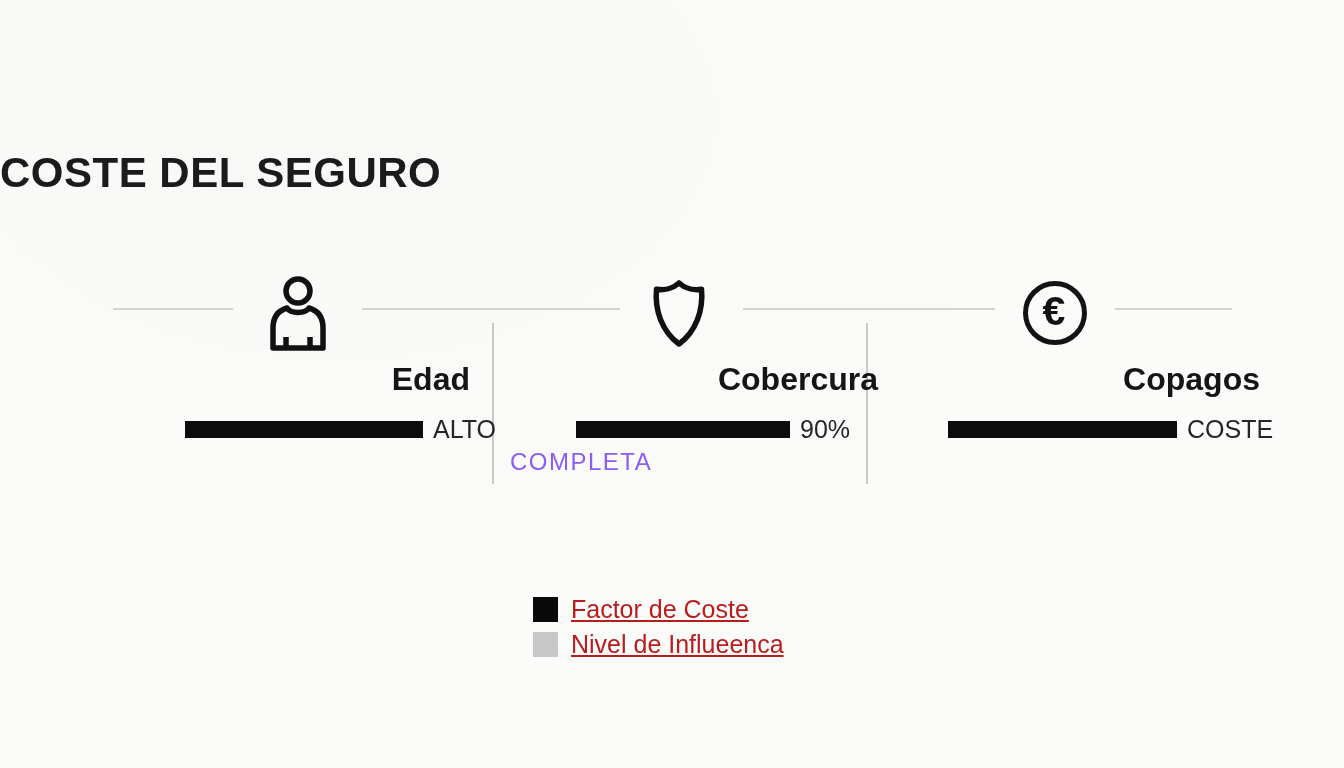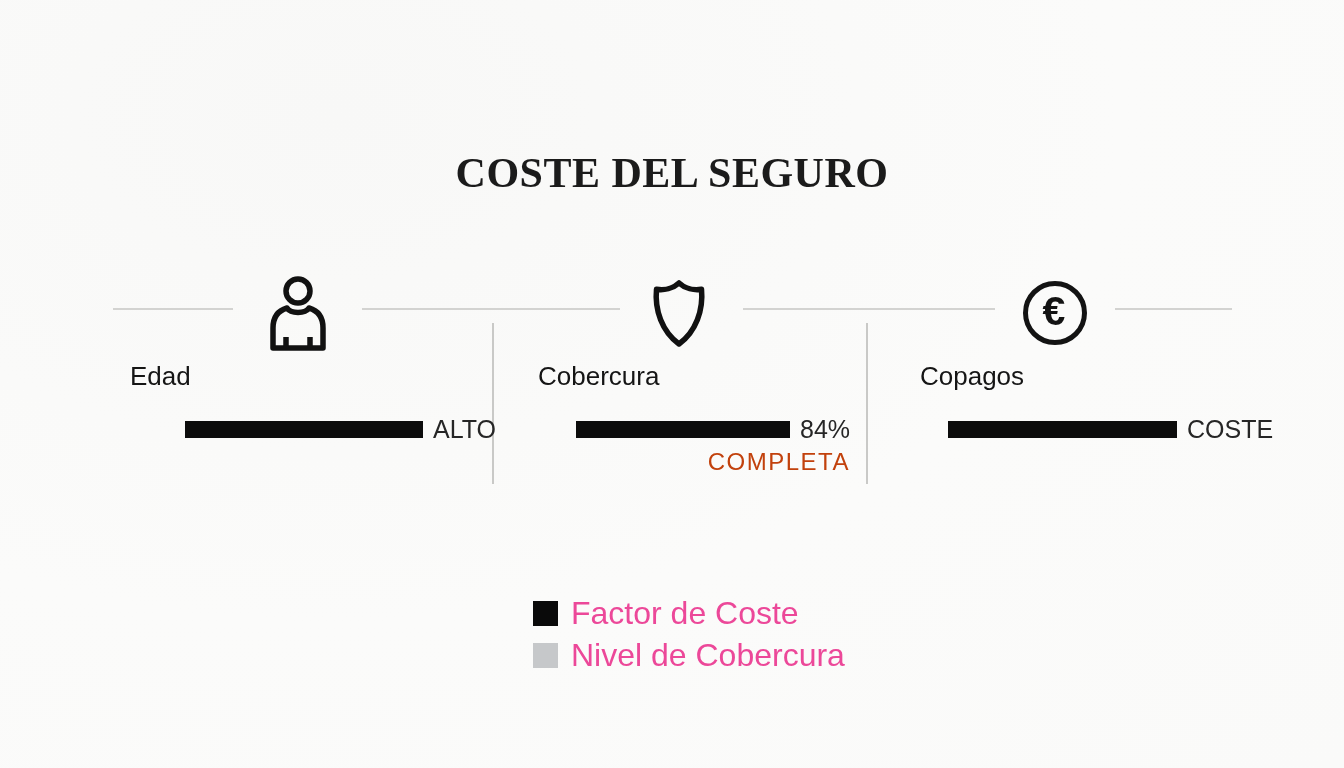--- a/index.html
+++ b/index.html
@@ -4,61 +4,61 @@
 <style>
   html,body{margin:0;padding:0;}
   body{
     width:1344px;height:768px;position:relative;overflow:hidden;
     background:radial-gradient(ellipse at 25% 15%, #f8f8f7 0%, #fbfbfa 55%, #fafaf9 100%);
     font-family:"Liberation Sans", sans-serif;
     -webkit-font-smoothing:antialiased;
   }
   .canvas{position:absolute;inset:0;}
   .title{
-    position:absolute;top:121px;left:0;width:1344px;text-align:center;
-    font-size:42px;font-weight:700;letter-spacing:.5px;color:#1b1b1b;font-family:Liberation Serif, serif;
+    position:absolute;top:121px;left:0;width:1344px;
+    font-size:42px;font-weight:700;letter-spacing:.5px;color:#1b1b1b;
   }
   .hseg{position:absolute;top:308px;height:2px;background:#d3d3d1;}
   .h1{left:113px;width:120px}
   .h2{left:362px;width:258px}
   .h3{left:743px;width:252px}
   .h4{left:1115px;width:117px}
   .vdiv{position:absolute;top:323px;height:161px;width:2px;background:#c9c9c7;}
   .v1{left:492px}
   .v2{left:866px}
   .icon{position:absolute;}
   .icon-person{left:265px;top:276px;}
   .icon-shield{left:648px;top:279px;}
   .icon-euro{
     left:1023px;top:281px;width:64px;height:64px;box-sizing:border-box;
     border:5px solid #131313;border-radius:50%;
     display:flex;align-items:center;justify-content:center;
   }
   .euro-glyph{font-size:41px;font-weight:700;color:#131313;line-height:1;margin-top:-3px;margin-left:-2px;}
   .factor-label{
-    position:absolute;top:361px;width:340px;text-align:left;
-    font-size:26px;font-weight:400;color:#151515;
+    position:absolute;top:361px;width:340px;text-align:right;
+    font-size:32px;font-weight:700;color:#151515;
   }
   .label-1{left:130px}
   .label-2{left:538px}
   .label-3{left:920px}
   .bar-row{position:absolute;top:421px;display:flex;align-items:center;gap:10px;height:17px;padding-left:30px;}
   .row-1{left:155px}
   .row-2{left:546px}
   .row-3{left:918px}
   .bar{height:17px;background:#0c0c0c;}
   .bar-label{font-size:25px;color:#262626;line-height:1;white-space:nowrap;}
   .sub-label{
-    position:absolute;top:448px;left:510px;width:340px;text-align:right;
-    font-size:24px;letter-spacing:1.5px;color:#c2410c;
+    position:absolute;top:448px;left:510px;width:340px;text-align:left;
+    font-size:24px;letter-spacing:1.5px;color:#8b5cf6;
   }
   .legend{position:absolute;left:533px;top:596px;display:flex;flex-direction:column;gap:7px;}
   .legend-row{display:flex;align-items:center;gap:13px;}
   .swatch{width:25px;height:25px;flex:0 0 auto;}
-  .legend-label{font-size:32px;color:#ec4899;line-height:1.1;white-space:nowrap;}
+  .legend-label{font-size:25px;color:#b91c1c;line-height:1.1;white-space:nowrap;text-decoration:underline;}
 </style>
 </head>
 <body>
 
 <div class="canvas">
 
   <h1 class="title">COSTE DEL SEGURO</h1>
 
   <div class="hseg h1"></div>
   <div class="hseg h2"></div>
@@ -89,33 +89,33 @@
   <div class="factor-label label-1">Edad</div>
   <div class="factor-label label-2">Cobercura</div>
   <div class="factor-label label-3">Copagos</div>
 
   <div class="bar-row row-1">
     <div class="bar" style="width: 238px;"></div>
     <span class="bar-label">ALTO</span>
   </div>
   <div class="bar-row row-2">
     <div class="bar" style="width: 214px;"></div>
-    <span class="bar-label">84%</span>
+    <span class="bar-label">90%</span>
   </div>
   <div class="bar-row row-3">
     <div class="bar" style="width: 229px;"></div>
     <span class="bar-label">COSTE</span>
   </div>
 
   <div class="sub-label">COMPLETA</div>
 
   <div class="legend">
     <div class="legend-row">
       <div class="swatch" style="background: rgb(10, 10, 10);"></div>
       <span class="legend-label">Factor de Coste</span>
     </div>
     <div class="legend-row">
       <div class="swatch" style="background: rgb(198, 200, 202);"></div>
-      <span class="legend-label">Nivel de Cobercura</span>
+      <span class="legend-label">Nivel de Influeenca</span>
     </div>
   </div>
 
 </div>
 
 </body></html>

